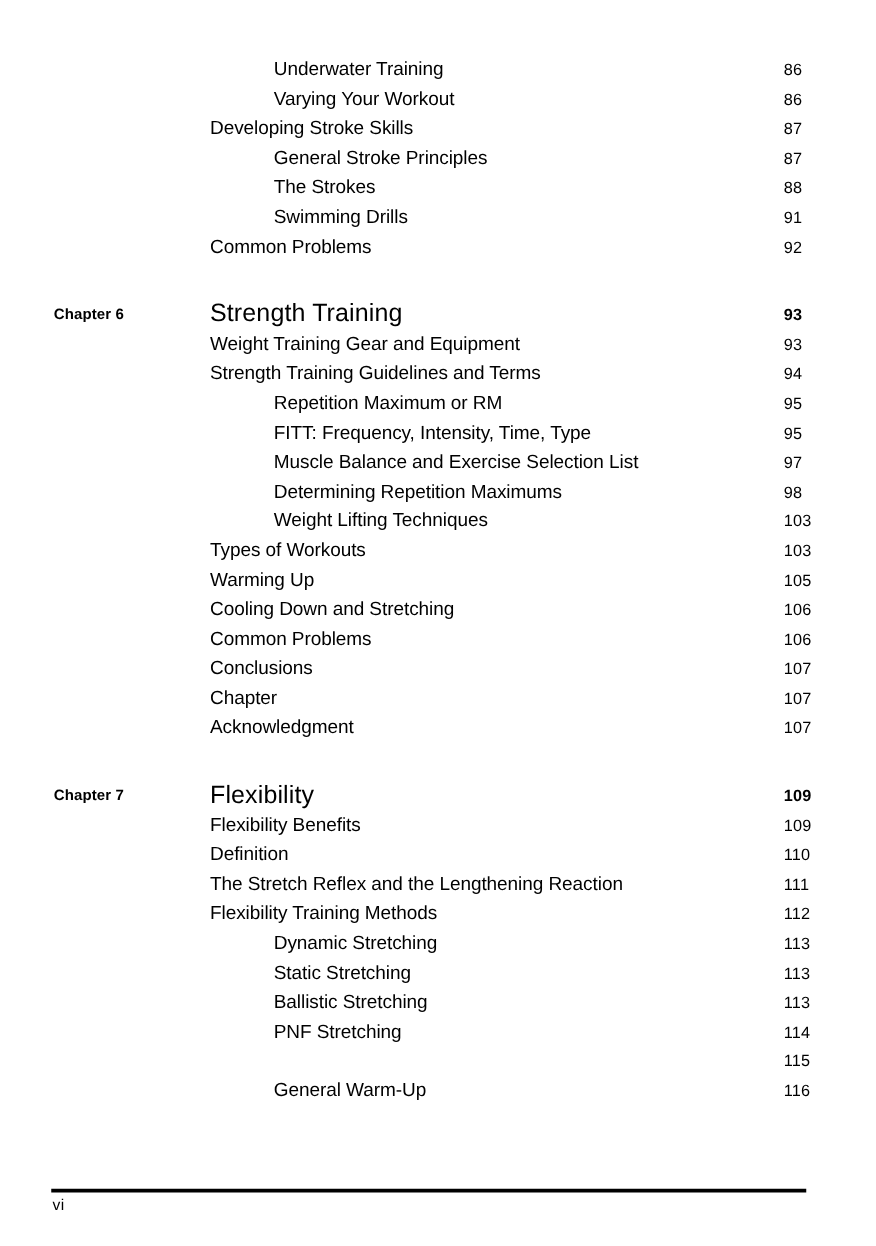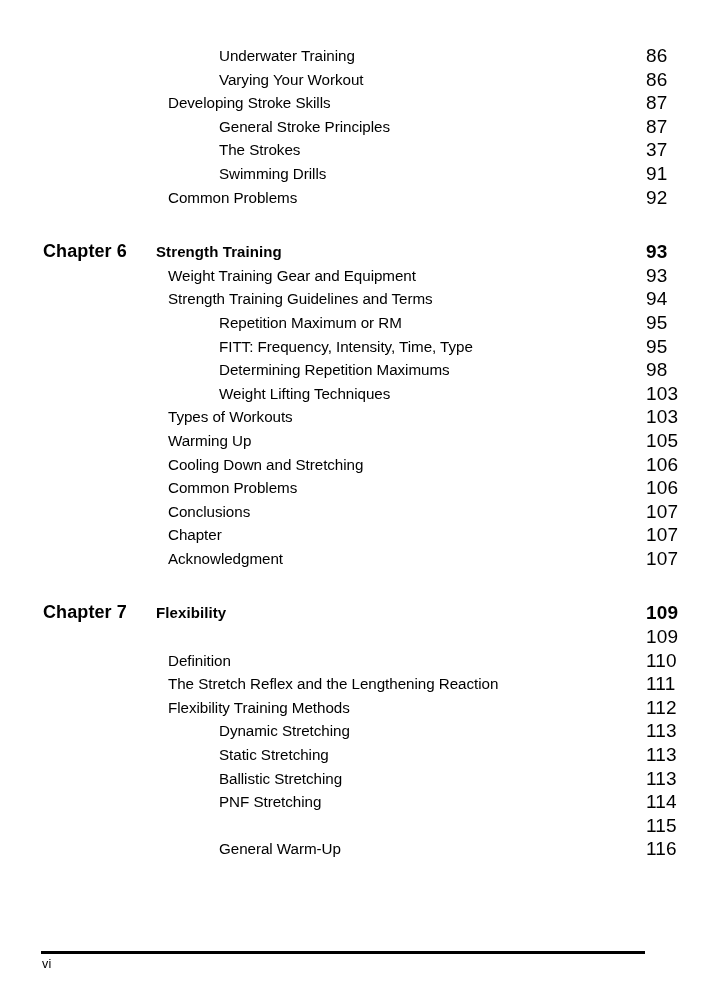--- a/index.html
+++ b/index.html
@@ -40,42 +40,42 @@
     white-space: nowrap;
   }
   .row.chapter-start {
     margin-top: 31px;
   }
 
   .chapter-label {
     position: absolute;
     left: 43px;
     top: 0;
-    font-size: 18px;
+    font-size: 12px;
     font-weight: bold;
     letter-spacing: 0.1px;
   }
 
   .title {
     position: absolute;
     top: 0;
     font-size: 15.2px;
     letter-spacing: -0.05px;
   }
 
   
-  .lvl-0 .title { left: 156px; font-weight: bold; font-size: 15px; letter-spacing: 0.1px; }
+  .lvl-0 .title { left: 168px; font-weight: normal; font-size: 20px; letter-spacing: 0.1px; }
   .lvl-1 .title { left: 168px; }
   .lvl-2 .title { left: 219px; }
 
   .pageno {
     position: absolute;
-    left: 646px;
+    left: 627px;
     top: 0;
-    font-size: 19px;
+    font-size: 13px;
     text-align: left;
     letter-spacing: 0.2px;
   }
   .lvl-0 .pageno { font-weight: bold; }
 
   
   .footer-rule {
     position: absolute;
     left: 41px;
     top: 951px;
@@ -108,21 +108,21 @@
       <div class="row lvl-1">
         <span class="title">Developing Stroke Skills</span>
         <span class="pageno">87</span>
       </div>
       <div class="row lvl-2">
         <span class="title">General Stroke Principles</span>
         <span class="pageno">87</span>
       </div>
       <div class="row lvl-2">
         <span class="title">The Strokes</span>
-        <span class="pageno">37</span>
+        <span class="pageno">88</span>
       </div>
       <div class="row lvl-2">
         <span class="title">Swimming Drills</span>
         <span class="pageno">91</span>
       </div>
       <div class="row lvl-1">
         <span class="title">Common Problems</span>
         <span class="pageno">92</span>
       </div>
       <div class="row lvl-0 chapter-start">
@@ -140,20 +140,24 @@
       </div>
       <div class="row lvl-2">
         <span class="title">Repetition Maximum or RM</span>
         <span class="pageno">95</span>
       </div>
       <div class="row lvl-2">
         <span class="title">FITT: Frequency, Intensity, Time, Type</span>
         <span class="pageno">95</span>
       </div>
       <div class="row lvl-2">
+        <span class="title">Muscle Balance and Exercise Selection List</span>
+        <span class="pageno">97</span>
+      </div>
+      <div class="row lvl-2">
         <span class="title">Determining Repetition Maximums</span>
         <span class="pageno">98</span>
       </div>
       <div class="row lvl-2">
         <span class="title">Weight Lifting Techniques</span>
         <span class="pageno">103</span>
       </div>
       <div class="row lvl-1">
         <span class="title">Types of Workouts</span>
         <span class="pageno">103</span>
@@ -181,20 +185,21 @@
       <div class="row lvl-1">
         <span class="title">Acknowledgment</span>
         <span class="pageno">107</span>
       </div>
       <div class="row lvl-0 chapter-start">
         <span class="chapter-label">Chapter 7</span>
         <span class="title">Flexibility</span>
         <span class="pageno">109</span>
       </div>
       <div class="row lvl-1">
+        <span class="title">Flexibility Benefits</span>
         <span class="pageno">109</span>
       </div>
       <div class="row lvl-1">
         <span class="title">Definition</span>
         <span class="pageno">110</span>
       </div>
       <div class="row lvl-1">
         <span class="title">The Stretch Reflex and the Lengthening Reaction</span>
         <span class="pageno">111</span>
       </div>

